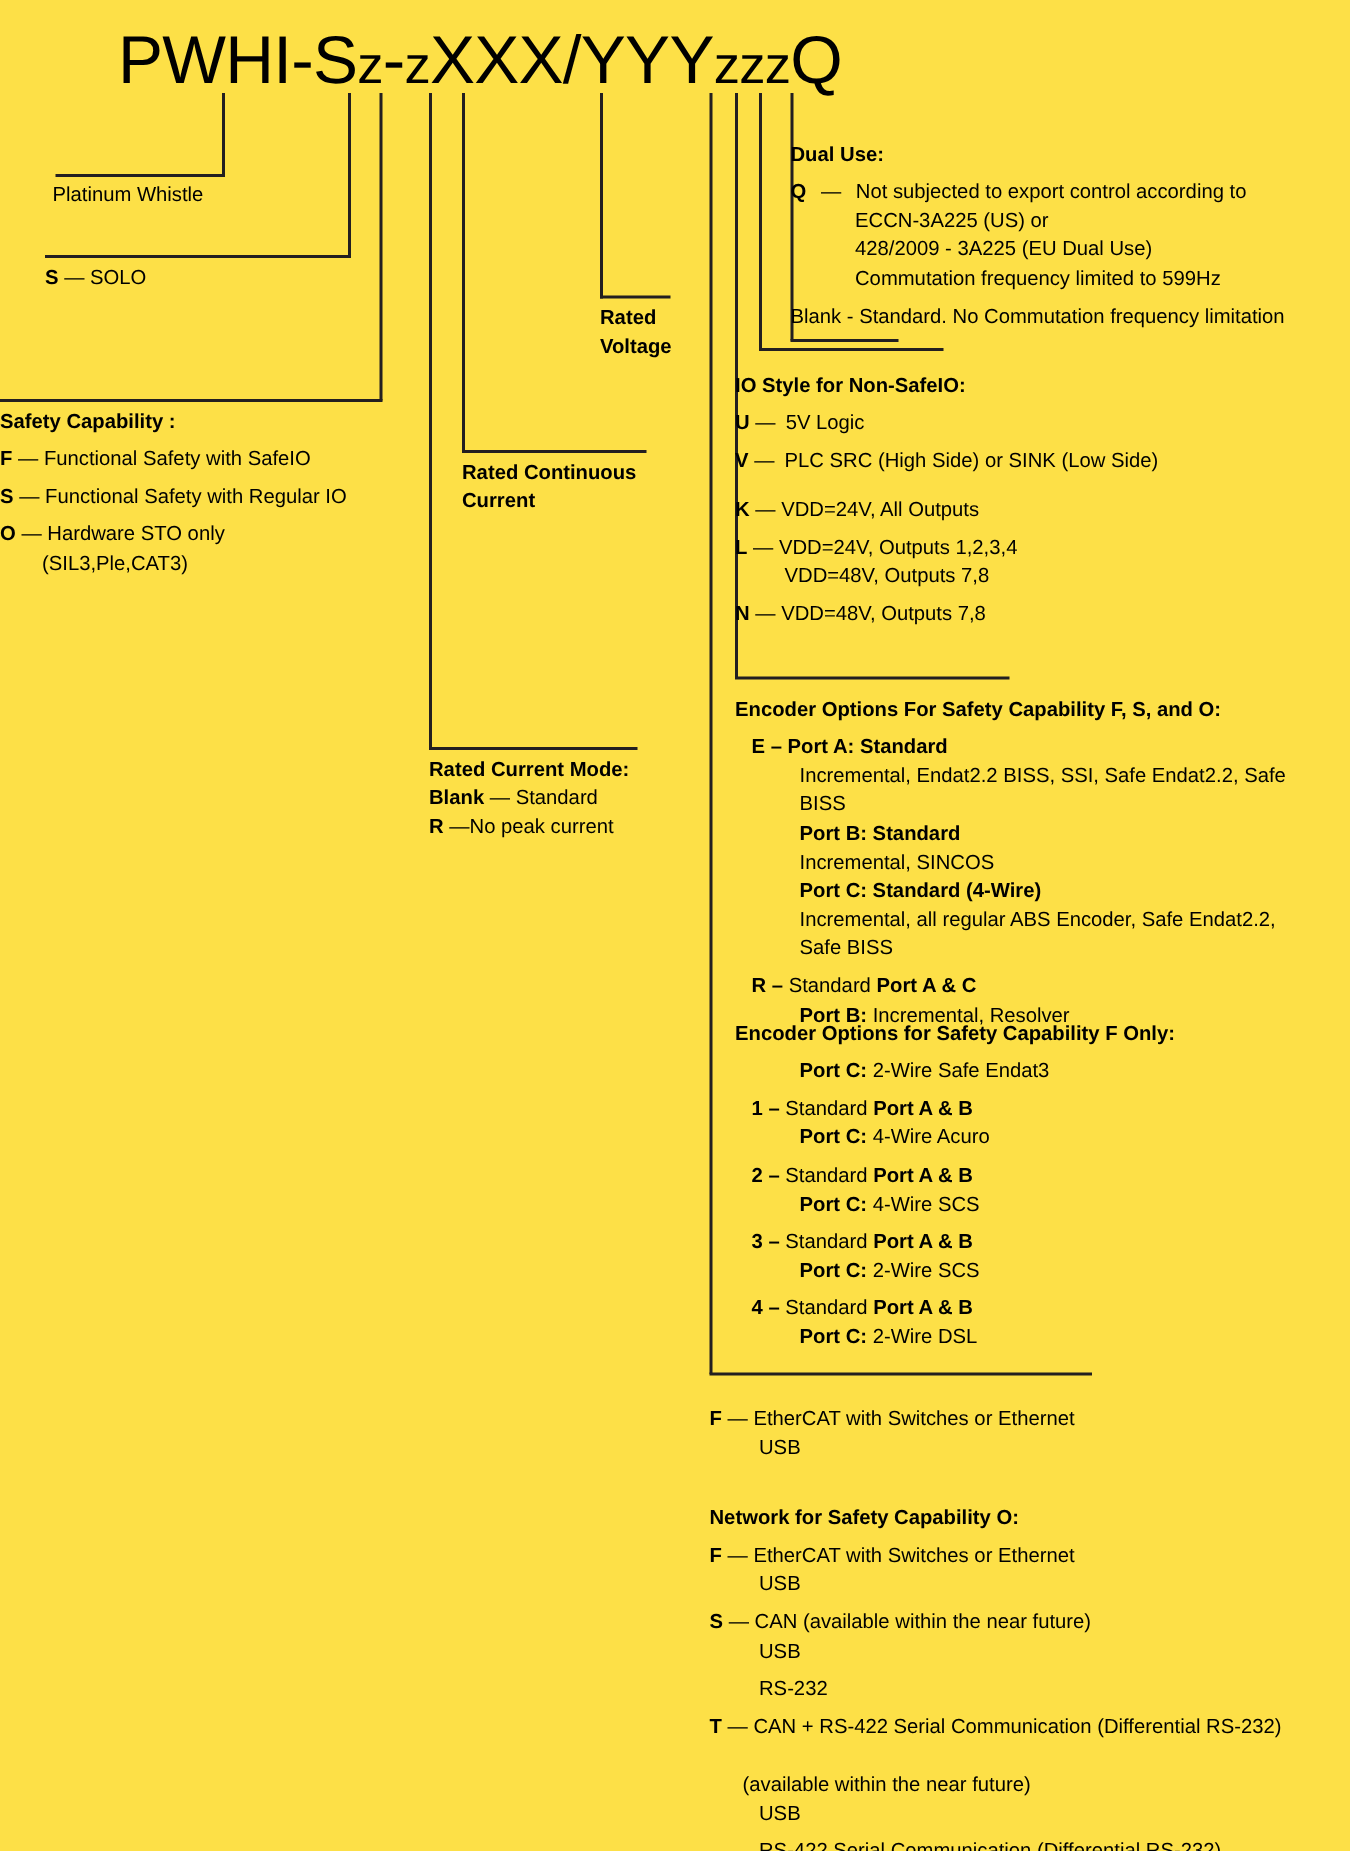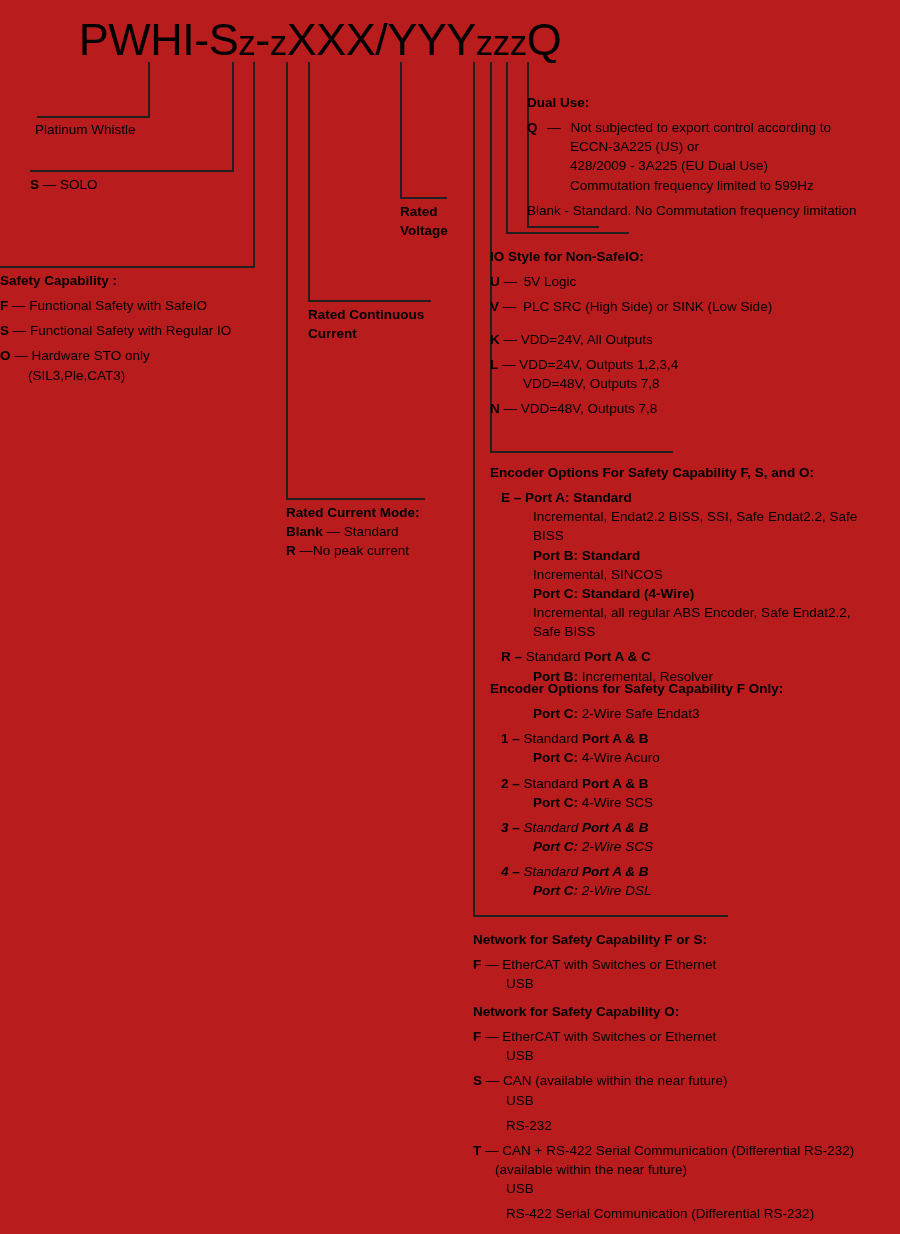--- a/index.html
+++ b/index.html
@@ -9,21 +9,21 @@
   }
   body {
     font-family: "Liberation Sans", sans-serif;
     color: #000000;
   }
   #page {
     position: relative;
     width: 900px;
     height: 1234px;
     overflow: hidden;
-    background: #b91c1c;
+    background: #fde047;
   }
 
   
   #title {
     position: absolute;
     left: 0;
     top: 14px;
     width: 640px;
     text-align: center;
     white-space: nowrap;
@@ -276,46 +276,45 @@
         <span class="code">2</span>
         <span class="code">–</span>
         <span>Standard </span><span class="code">Port A &amp; B</span>
       </div>
       <div class="row" style="padding-left:32px;">
         <span class="code">Port C:</span><span> 4-Wire SCS</span>
       </div>
     </div>
     <div class="gap-sm"></div>
 
-    <div style="padding-left:11px;font-style:italic;">
+    <div style="padding-left:11px;">
       <div class="row">
         <span class="code">3</span>
         <span class="code">–</span>
         <span>Standard </span><span class="code">Port A &amp; B</span>
       </div>
       <div class="row" style="padding-left:32px;">
         <span class="code">Port C:</span><span> 2-Wire SCS</span>
       </div>
     </div>
     <div class="gap-sm"></div>
 
-    <div style="padding-left:11px;font-style:italic;">
+    <div style="padding-left:11px;">
       <div class="row">
         <span class="code">4</span>
         <span class="code">–</span>
         <span>Standard </span><span class="code">Port A &amp; B</span>
       </div>
       <div class="row" style="padding-left:32px;">
         <span class="code">Port C:</span><span> 2-Wire DSL</span>
       </div>
     </div>
   </div>
 
   <div class="callout" style="left:473px; top:930px; width:400px;">
-    <div class="hdr row">Network for Safety Capability F or S:</div>
     <div class="gap-sm"></div>
     <div class="row">
       <span class="code">F</span>
       <span>—</span>
       <span>EtherCAT with Switches or Ethernet</span>
     </div>
     <div class="row" style="padding-left:33px;">USB</div>
   </div>
 
   <div class="callout" style="left:473px; top:1002px; width:410px;">
@@ -343,20 +342,20 @@
       <div class="row" style="padding-left:33px;">RS-232</div>
     </div>
     <div class="gap-sm"></div>
 
     <div>
       <div class="row">
         <span class="code">T</span>
         <span>—</span>
         <span>CAN + RS-422 Serial Communication (Differential RS-232)</span>
       </div>
-      <div class="row" style="padding-left:22px;">(available  within the near future)</div>
+      <div class="row" style="padding-left:22px;margin-top:20px;">(available  within the near future)</div>
       <div class="row" style="padding-left:33px;">USB</div>
       <div class="gap-sm"></div>
       <div class="row" style="padding-left:33px;">RS-422 Serial Communication (Differential RS-232)</div>
     </div>
   </div>
 
 </div>
 
 </body></html>

